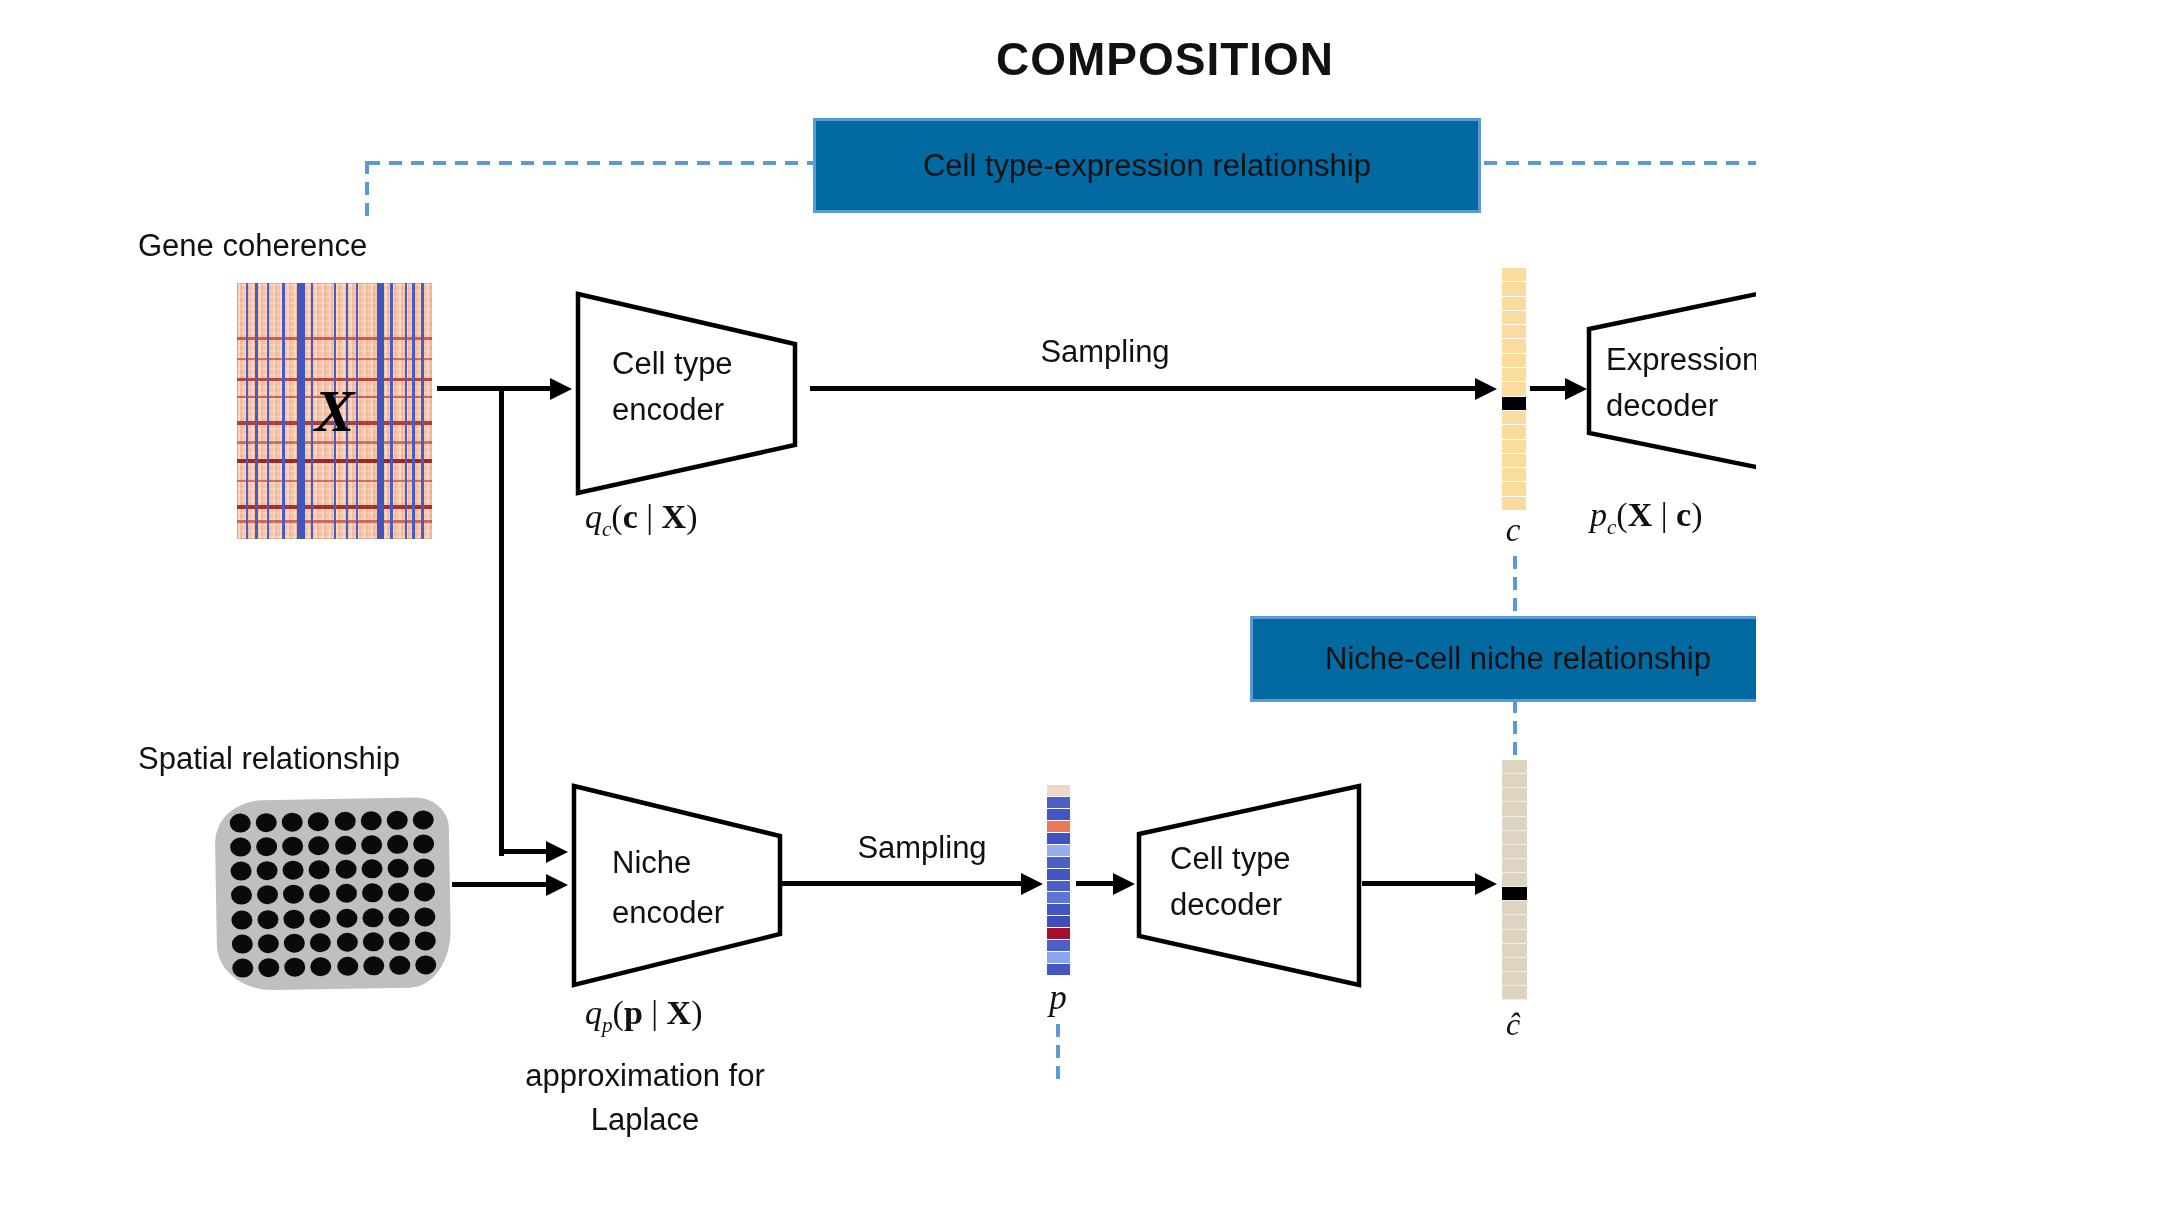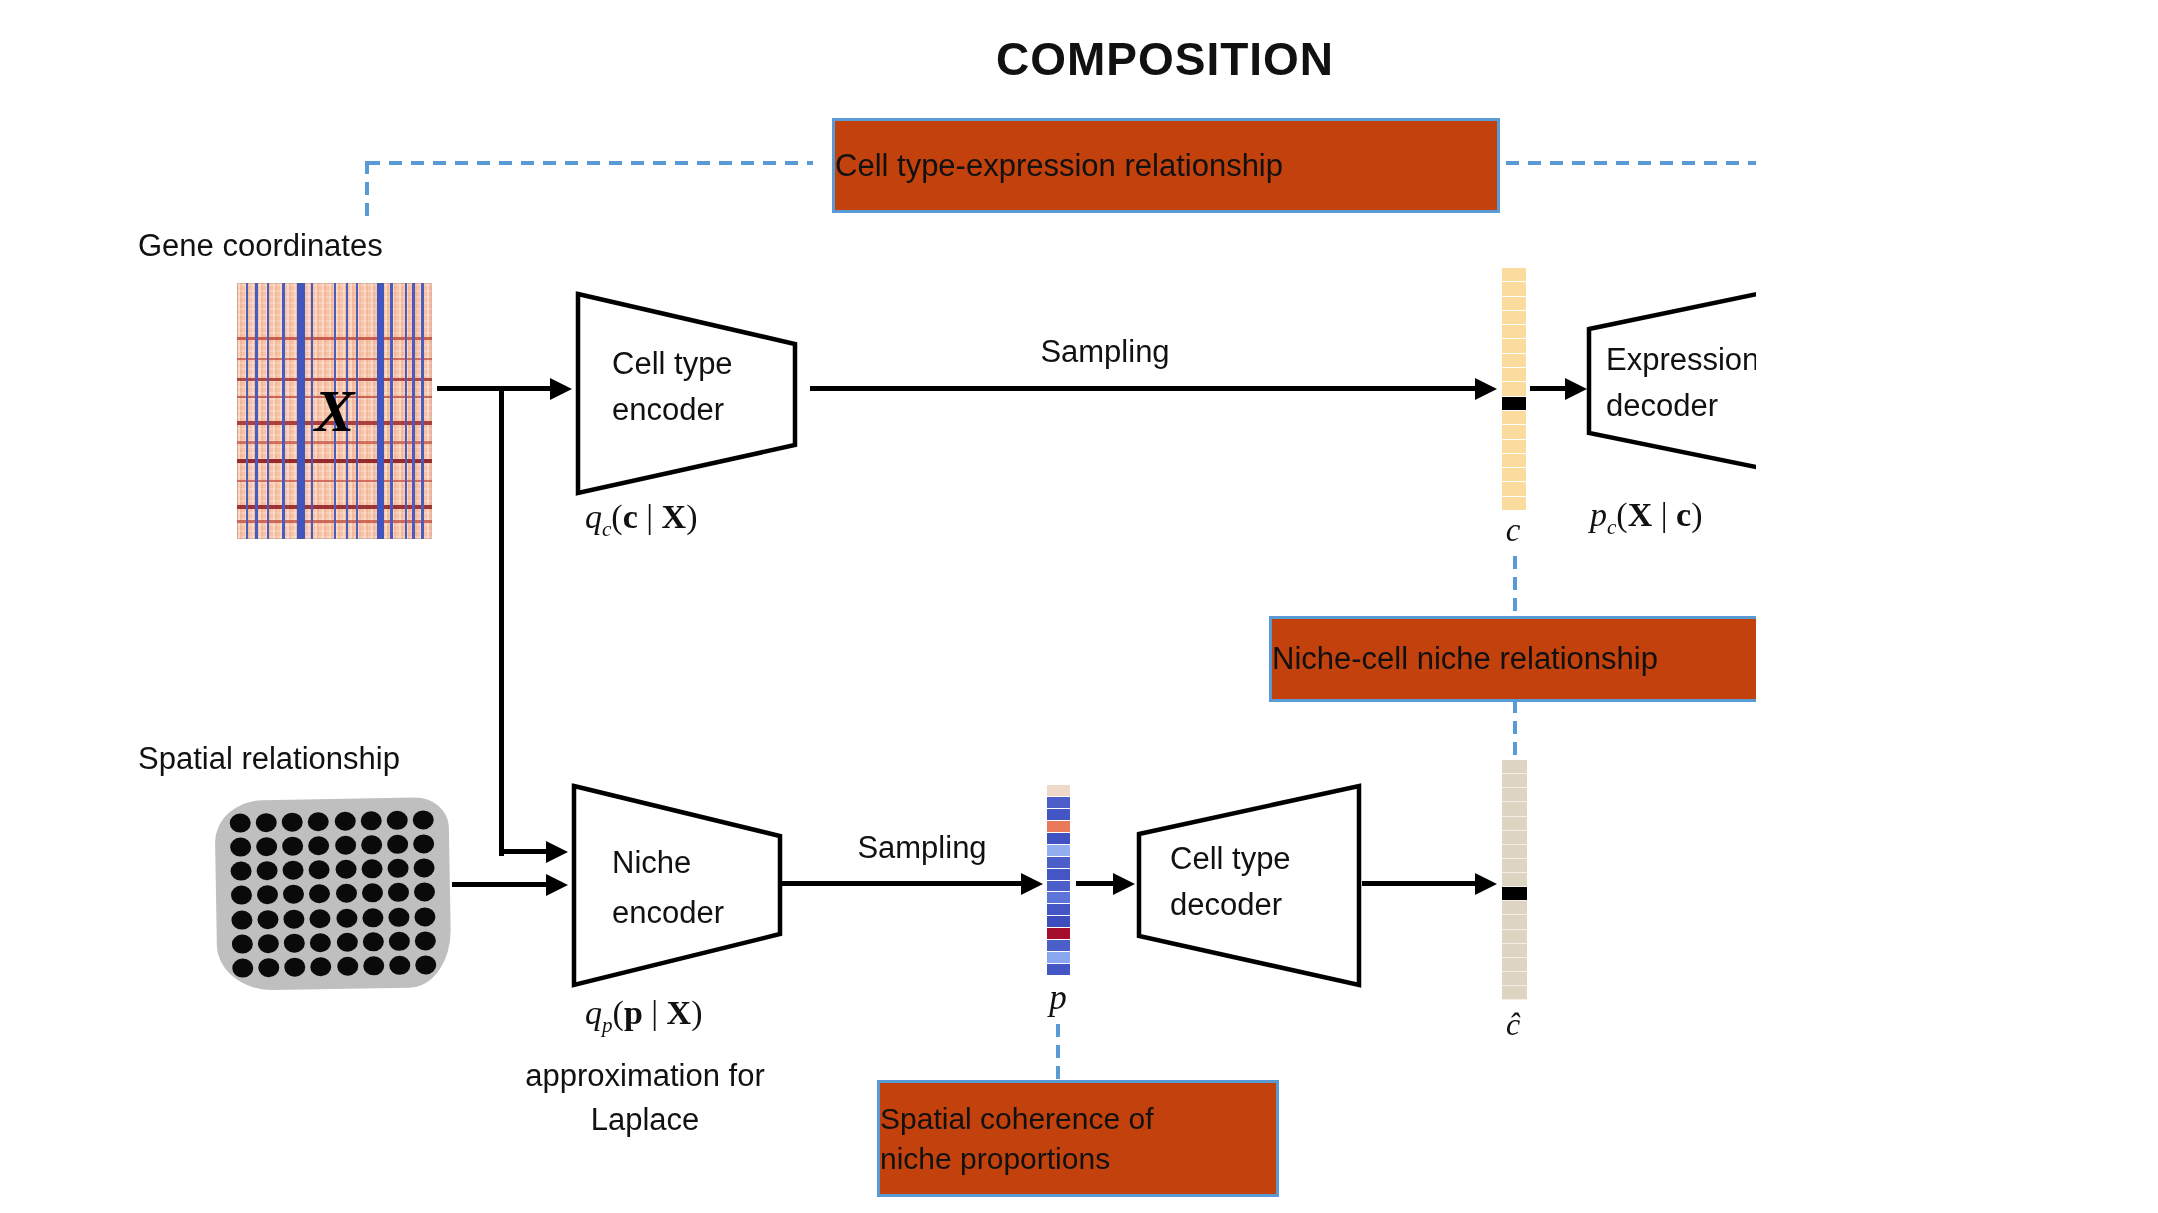--- a/index.html
+++ b/index.html
@@ -7,22 +7,22 @@
           font-family:"Liberation Sans",sans-serif;color:#111;}
 
   .abs{position:absolute;}
 
   
   .title{font-size:46px;font-weight:700;letter-spacing:1px;text-align:center;}
   .lbl{font-size:31px;}
   .center{text-align:center;}
 
   
-  .rel-box{background:#c2410c;border:3px solid #5B9BD5;display:flex;flex-direction:column;
-           align-items:flex-start;justify-content:center;font-size:31px;line-height:40px;margin-left:19px;}
+  .rel-box{background:#0369a1;border:3px solid #5B9BD5;display:flex;flex-direction:column;
+           align-items:center;justify-content:center;font-size:31px;line-height:40px;}
 
   
   .dash-h{height:4px;background:repeating-linear-gradient(90deg,#5B9BD5 0 13px,transparent 13px 22px);}
   .dash-v{width:4px;background:repeating-linear-gradient(180deg,#5B9BD5 0 13px,transparent 13px 21px);}
 
   
   .arrow{height:5px;background:#000;}
   .arrow::after{content:"";position:absolute;right:-21px;top:50%;transform:translateY(-50%);
                 border-left:22px solid #000;border-top:11px solid transparent;border-bottom:11px solid transparent;}
   .vline{width:5px;background:#000;}
@@ -85,21 +85,21 @@
   <div class="abs dash-h" style="left:367px;top:161px;width:446px;"></div>
   <div class="abs dash-v" style="left:365px;top:161px;height:62px;"></div>
 
   <div class="abs dash-h" style="left:1484px;top:161px;width:438px;"></div>
   <div class="abs dash-v" style="left:1918px;top:161px;height:66px;"></div>
 
   <div class="abs rel-box" style="left:813px;top:118px;width:662px;height:89px;">
     <span>Cell type-expression relationship</span>
   </div>
 
-  <div class="abs lbl" style="left:138px;top:228px;">Gene coordinates</div>
+  <div class="abs lbl" style="left:138px;top:228px;">Gene coherence</div>
   <div class="abs heatmap hm-x" style="left:237px;top:283px;width:193px;height:254px;">
     <div class="hm-sym">
       <span>X</span>
     </div>
   </div>
 
   <div class="abs arrow" style="left:437px;top:386px;width:114px;"></div>
   <div class="abs vline" style="left:499px;top:388px;height:468px;"></div>
   <div class="abs arrow" style="left:499px;top:849px;width:48px;"></div>
 
@@ -283,24 +283,20 @@
       <div class="vcell" style="background: rgb(68, 85, 196);"></div>
       <div class="vcell" style="background: rgb(61, 77, 190);"></div>
       <div class="vcell" style="background: rgb(165, 14, 43);"></div>
       <div class="vcell" style="background: rgb(76, 94, 200);"></div>
       <div class="vcell" style="background: rgb(138, 166, 238);"></div>
       <div class="vcell" style="background: rgb(68, 85, 196);"></div>
     </div>
   <div class="abs mvar" style="left:1028px;top:978px;width:60px;font-size:35px;">p</div>
 
   <div class="abs dash-v" style="left:1056px;top:1024px;height:56px;"></div>
-  <div class="abs rel-box" style="left:858px;top:1080px;width:396px;height:111px;font-size:30px;">
-    <div>Spatial coherence of</div>
-    <div>niche proportions</div>
-  </div>
 
   <div class="abs arrow" style="left:1076px;top:881px;width:38px;"></div>
 
   <svg class="abs trap" style="left:1136px;top:783px;" width="227" height="206" viewBox="0 0 227 206">
     <polygon points="3,51 223,3 223,202 3,153" fill="#ffffff" stroke="#000" stroke-width="4.5"></polygon>
   </svg>
   <div class="abs trap-label" style="left:1170px;top:836px;">
     <div>Cell type</div>
     <div>decoder</div>
   </div>

